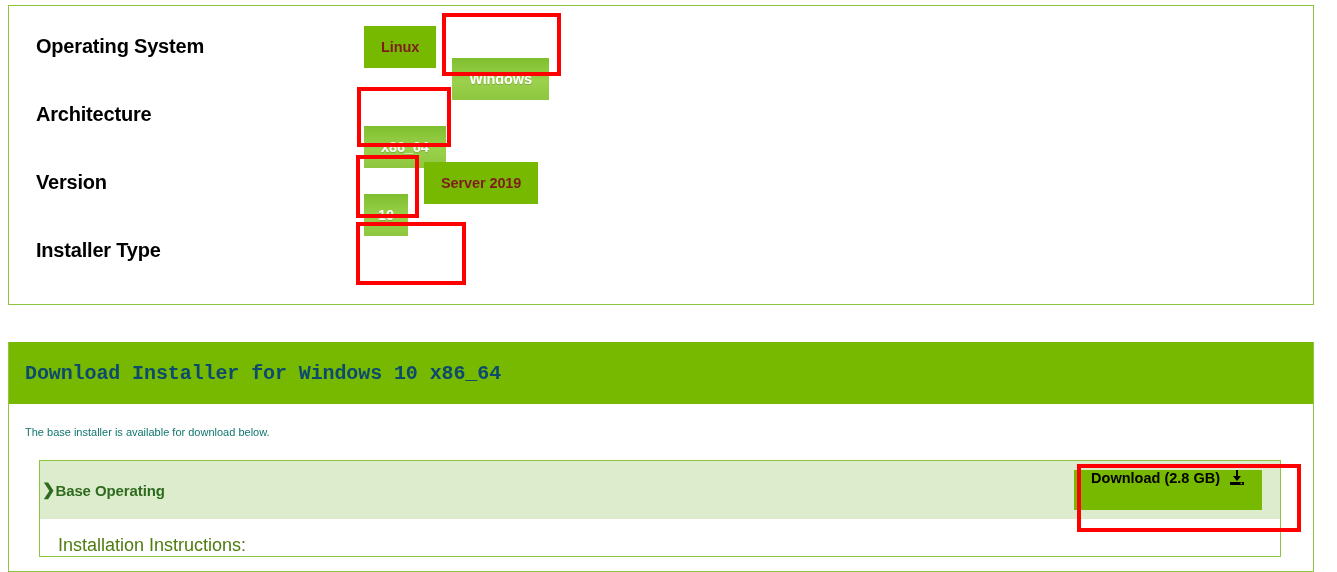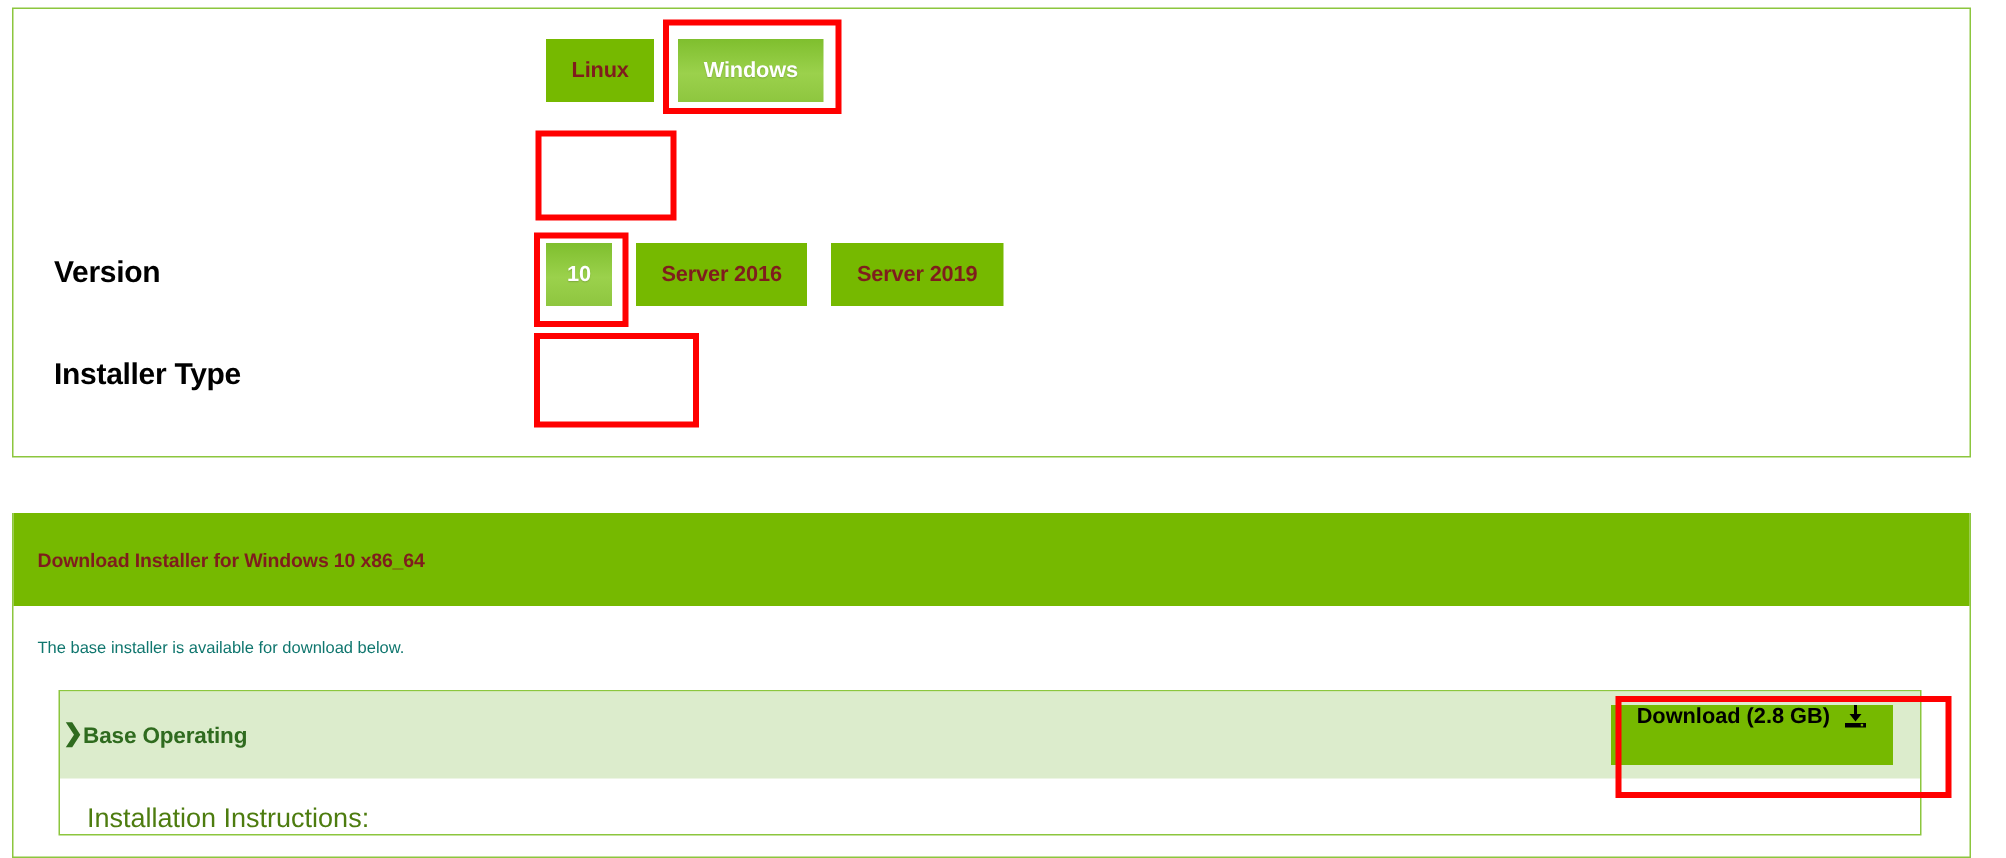--- a/index.html
+++ b/index.html
@@ -62,20 +62,21 @@
     cursor: pointer;
     white-space: nowrap;
     background: #76b900;
     color: #7f1d1d;
     font-family: "Liberation Sans", sans-serif;
   }
   .opt-btn.selected {
     background: linear-gradient(to bottom, #7fbf2e 0%, #9bd14c 55%, #8ec63f 100%);
     color: #ffffff;
     text-shadow: 0 1px 1px rgba(0,0,0,0.18);
+    margin-top: 32px;
   }
 
   
   .annot {
     position: absolute;
     border: 4px solid #ff0000;
     background: transparent;
     pointer-events: none;
   }
 
@@ -89,24 +90,25 @@
     background: #ffffff;
   }
   .dl-header {
     height: 62px;
     background: #76b900;
     display: flex;
     align-items: center;
     padding-left: 16px;
   }
   .dl-header-title {
-    color: #7f1d1d;
-    font-size: 13px;
+    color: #0c4a6e;
+    font-size: 20px;
     font-weight: bold;
     letter-spacing: -0.1px;
+    font-family: Liberation Mono, monospace;
   }
   .dl-body { padding: 22px 20px 0 16px; }
   .dl-intro {
     font-size: 11px;
     color: #0f766e;
     margin-bottom: 22px;
   }
 
   .installer-box {
     position: relative;
@@ -161,32 +163,38 @@
   }
 </style>
 </head>
 <body>
 
 <div class="page">
 
   <div class="selector-panel">
 
     <div class="sel-row r0">
+      <div class="sel-label">Operating System</div>
       <div class="btn-group">
         <button class="opt-btn">Linux</button>
         <button class="opt-btn selected">Windows</button>
       </div>
     </div>
 
+    <div class="sel-row r1">
+      <div class="sel-label">Architecture</div>
+      <div class="btn-group">
+        <button class="opt-btn selected">x86_64</button>
+      </div>
+    </div>
 
     <div class="sel-row r2">
       <div class="sel-label">Version</div>
       <div class="btn-group">
         <button class="opt-btn selected" style="padding:0 14px;">10</button>
-        <button class="opt-btn">Server 2016</button>
         <button class="opt-btn">Server 2019</button>
       </div>
     </div>
 
     <div class="sel-row r3">
       <div class="sel-label">Installer Type</div>
     </div>
   </div>
 
   <div class="annot" style="left:442px; top:13px; width:119px; height:63px;"></div>

